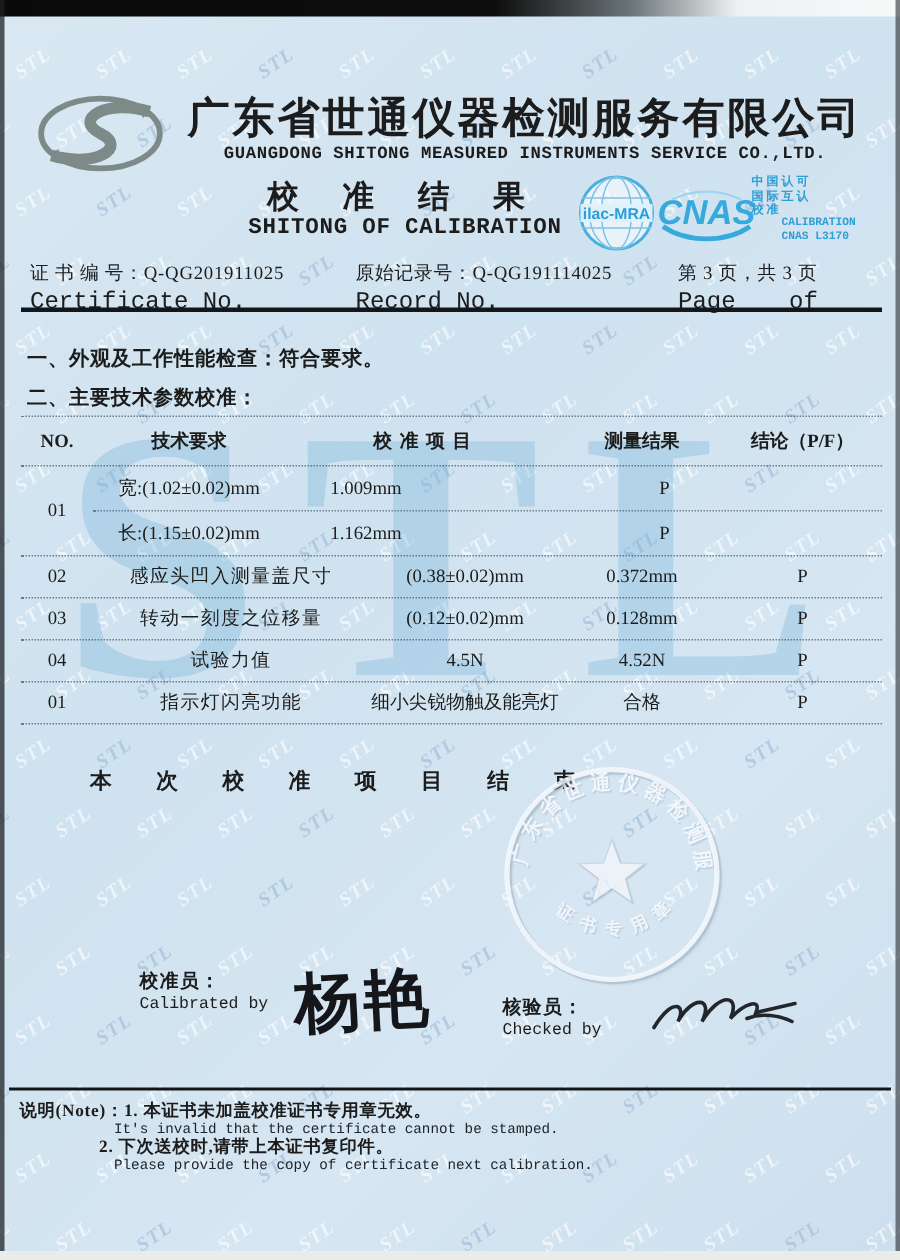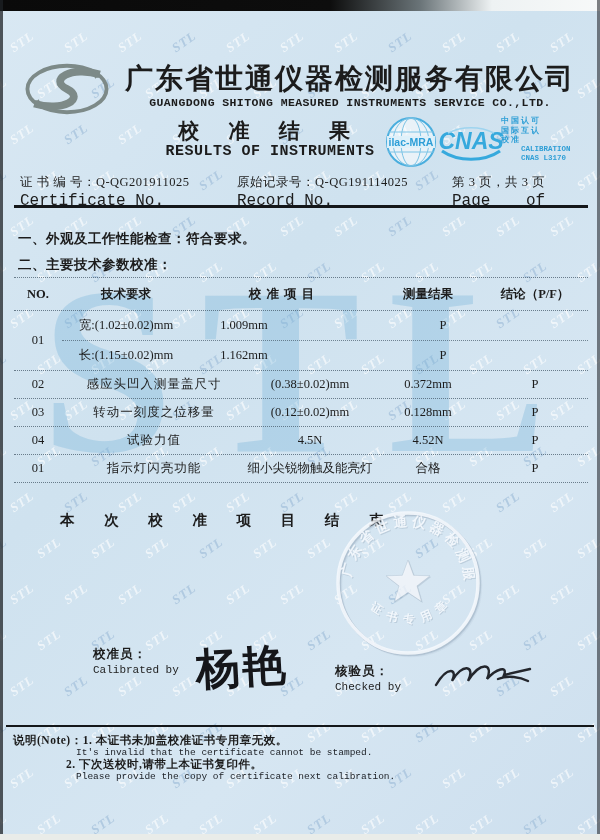--- a/index.html
+++ b/index.html
@@ -293,21 +293,21 @@
   <svg class="abs" style="left:24px;top:60px;" width="86" height="58" viewBox="0 0 100 66">
     <ellipse cx="50" cy="33" rx="46" ry="27" fill="none" stroke="#7d8a88" stroke-width="4.5"></ellipse>
     <path d="M88,16 C55,6 28,22 50,33 C72,44 45,60 12,50" fill="none" stroke="#7d8a88" stroke-width="9"></path>
     <path d="M88,16 l-9,-3 4,8 z" fill="#7d8a88"></path>
     <path d="M12,50 l9,3 -4,-8 z" fill="#7d8a88"></path>
   </svg>
 
   <div class="abs company-cn">广东省世通仪器检测服务有限公司</div>
   <div class="abs company-en">GUANGDONG SHITONG MEASURED INSTRUMENTS SERVICE CO.,LTD.</div>
   <div class="abs title-cn">校 准 结 果</div>
-  <div class="abs title-en">RESULTS OF INSTRUMENTS</div>
+  <div class="abs title-en">SHITONG OF CALIBRATION</div>
 
   <svg class="abs" style="left:383px;top:115px;" width="56" height="54" viewBox="0 0 56 54">
     <circle cx="28" cy="27" r="24" fill="rgba(255,255,255,.55)" stroke="#4aaede" stroke-width="2"></circle>
     <ellipse cx="28" cy="27" rx="10" ry="24" fill="none" stroke="#7cc4e6" stroke-width="1"></ellipse>
     <ellipse cx="28" cy="27" rx="18" ry="24" fill="none" stroke="#7cc4e6" stroke-width="1"></ellipse>
     <path d="M5,17 h46 M5,37 h46" stroke="#7cc4e6" stroke-width="1"></path>
     <rect x="4" y="21" width="48" height="12" fill="rgba(222,240,250,.95)"></rect>
     <text x="28" y="31" text-anchor="middle" font-size="10.5" font-weight="bold" font-family="Liberation Sans, sans-serif" fill="#2d9ed7">ilac-MRA</text>
   </svg>
 

